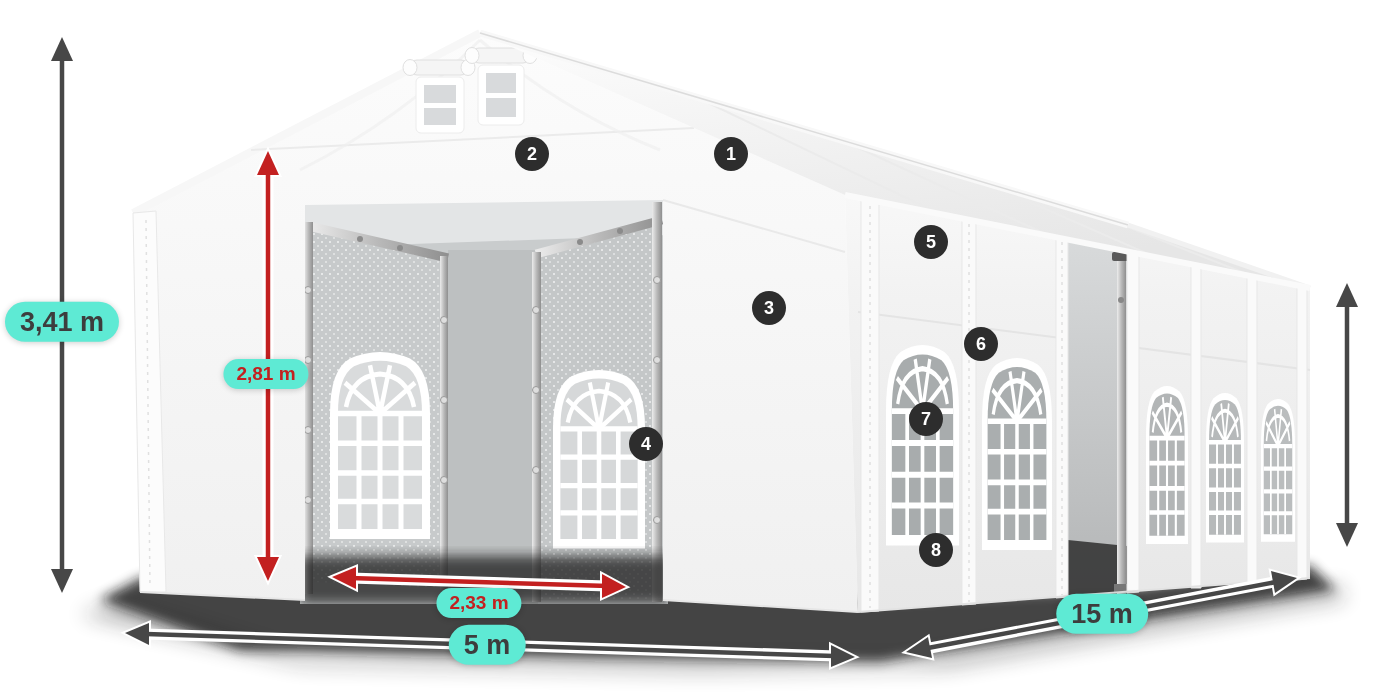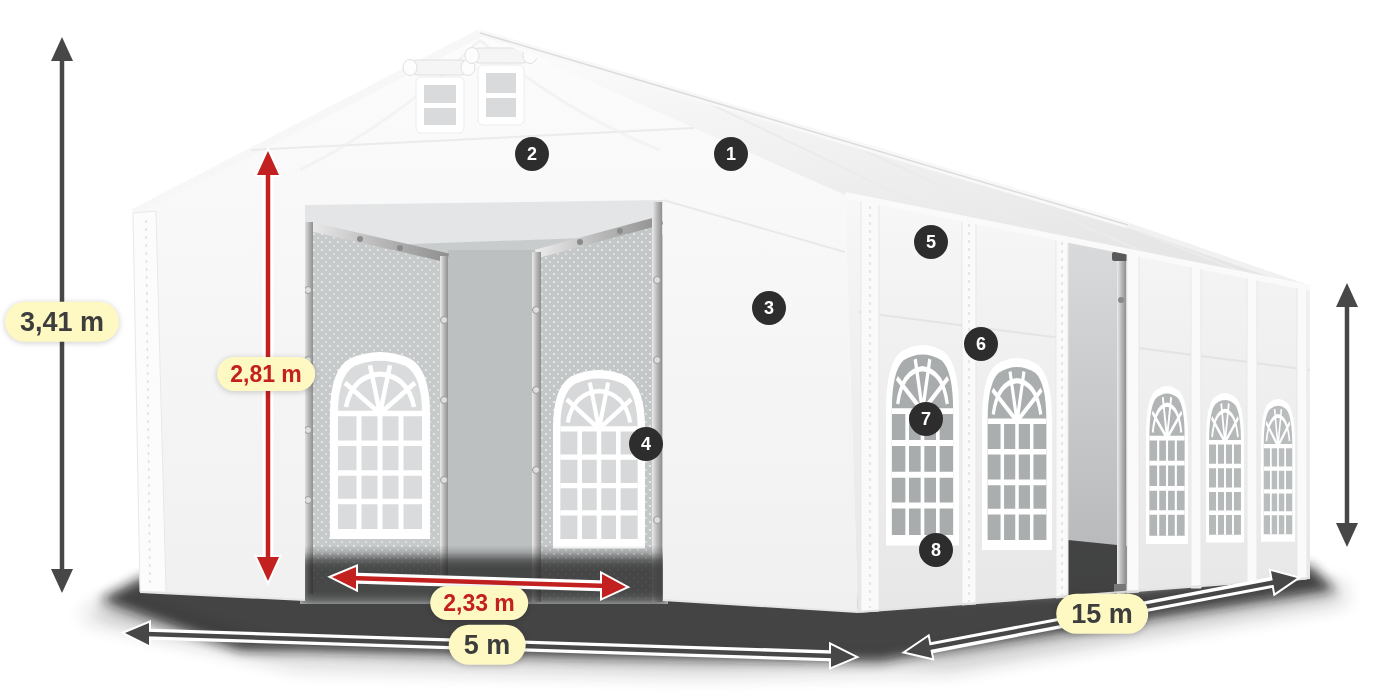--- a/index.html
+++ b/index.html
@@ -1,25 +1,25 @@
 <!DOCTYPE html>
 <html><head>
 <meta charset="utf-8">
 <style>
   html,body{margin:0;padding:0;background:#ffffff;}
   body{font-family:"Liberation Sans", sans-serif;}
   .stage{position:relative;width:1400px;height:700px;overflow:hidden;background:#ffffff;}
   svg.scene{position:absolute;left:0;top:0;}
   .pill{
     position:absolute;transform:translate(-50%,-50%);
-    background:#fef9c3;border-radius:24px;padding:6px 15px;
+    background:#5eead4;border-radius:24px;padding:6px 15px;
     font-weight:bold;color:#3d3d3d;font-size:27px;line-height:1.05;
     box-shadow:0 1px 6px rgba(0,0,0,.20);white-space:nowrap;z-index:5;
   }
-  .pill.red{color:#c32020;font-size:23px;padding:5px 13px;}
+  .pill.red{color:#c32020;font-size:19px;padding:5px 13px;}
   .badge{
     position:absolute;width:34px;height:34px;border-radius:50%;
     background:#2d2d2d;color:#ffffff;display:flex;align-items:center;justify-content:center;
     font-size:18px;font-weight:bold;z-index:6;user-select:none;
   }
 </style>
 </head>
 <body>
 
 <div class="stage">

